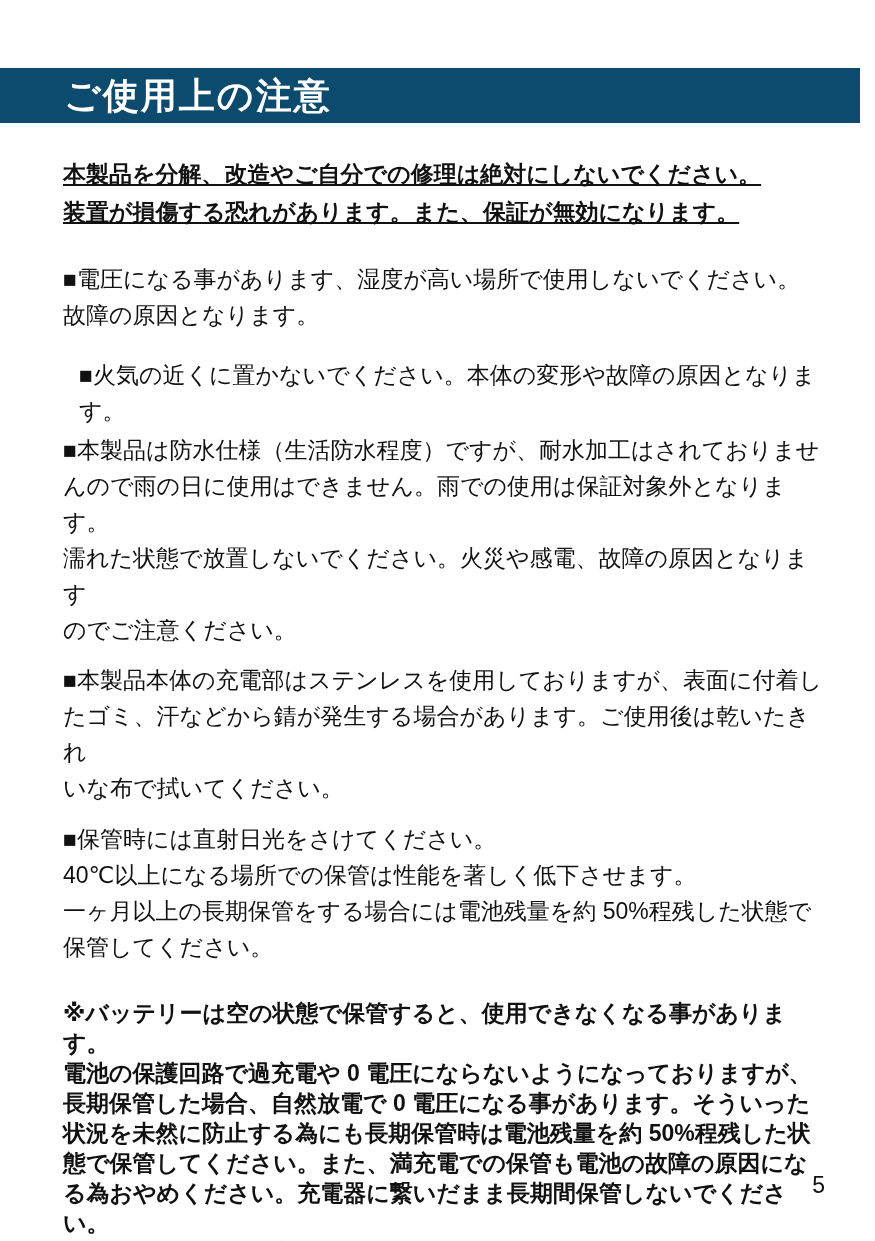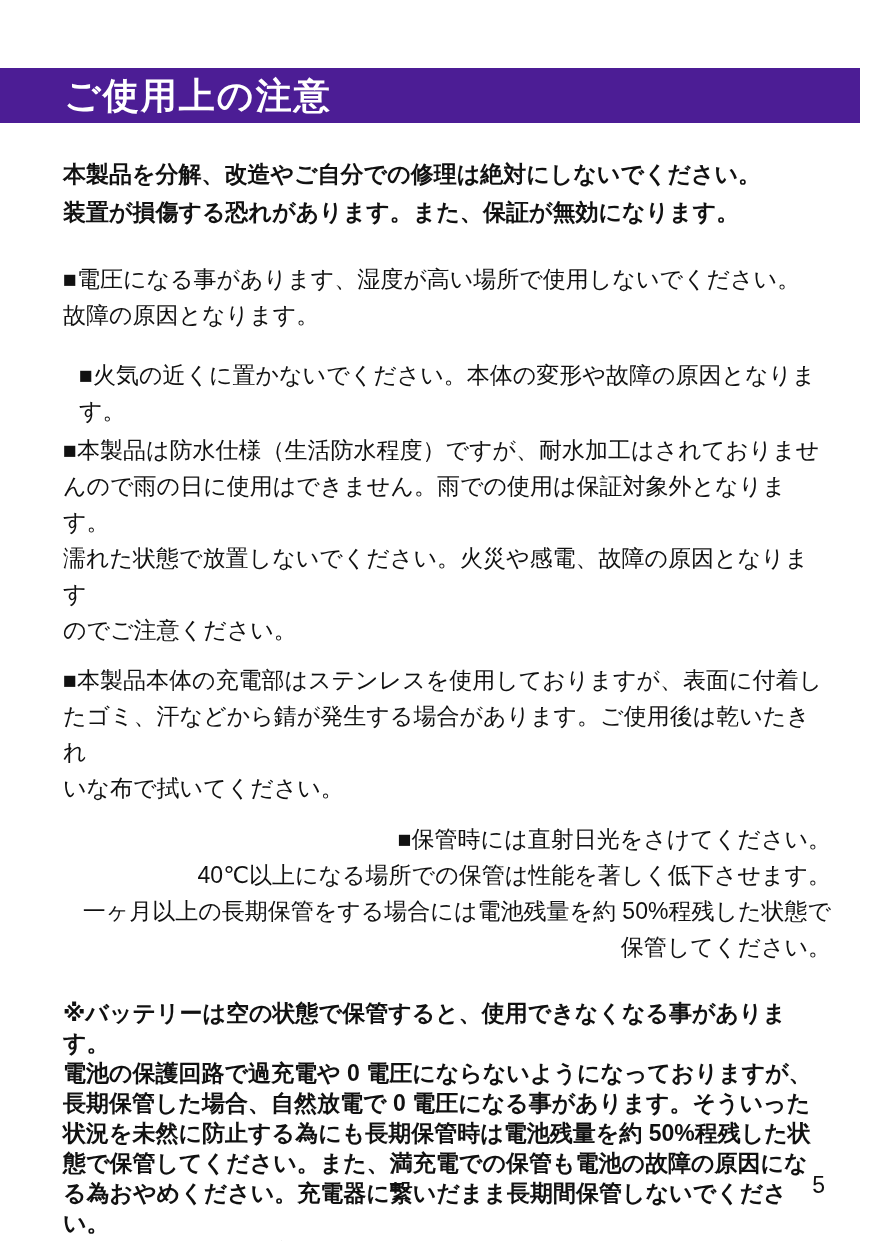--- a/index.html
+++ b/index.html
@@ -15,21 +15,21 @@
     overflow: hidden;
     font-family: "Liberation Sans", "DejaVu Sans", sans-serif;
     color: #111111;
   }
   .header-bar {
     position: absolute;
     left: 0;
     top: 68px;
     width: 860px;
     height: 55px;
-    background: #4c1d95;
+    background: #0c4a6e;
     display: flex;
     align-items: center;
   }
   .header-bar .title {
     color: #ffffff;
     font-size: 36px;
     font-weight: bold;
     padding-left: 64px;
     letter-spacing: 2px;
     line-height: 1;
@@ -44,27 +44,28 @@
     margin: 0;
     white-space: pre-line;
     font-size: 23px;
     line-height: 36px;
     color: #111111;
   }
   p.intro {
     margin-top: 32px;
     font-weight: bold;
     line-height: 38px;
+    text-decoration: underline;
   }
   p.p1 { margin-top: 30px; }
   p.p2 { margin-top: 9px; }
   p.p3 { margin-top: 24px; margin-left: 16px; }
   p.p4 { margin-top: 3px; }
   p.p5 { margin-top: 14px; }
-  p.p6 { margin-top: 15px; text-align: right; }
+  p.p6 { margin-top: 15px; }
   p.battery {
     margin-top: 33px;
     font-weight: bold;
     line-height: 30px;
   }
   .page-number {
     position: absolute;
     right: 50px;
     top: 1172px;
     font-size: 23px;

